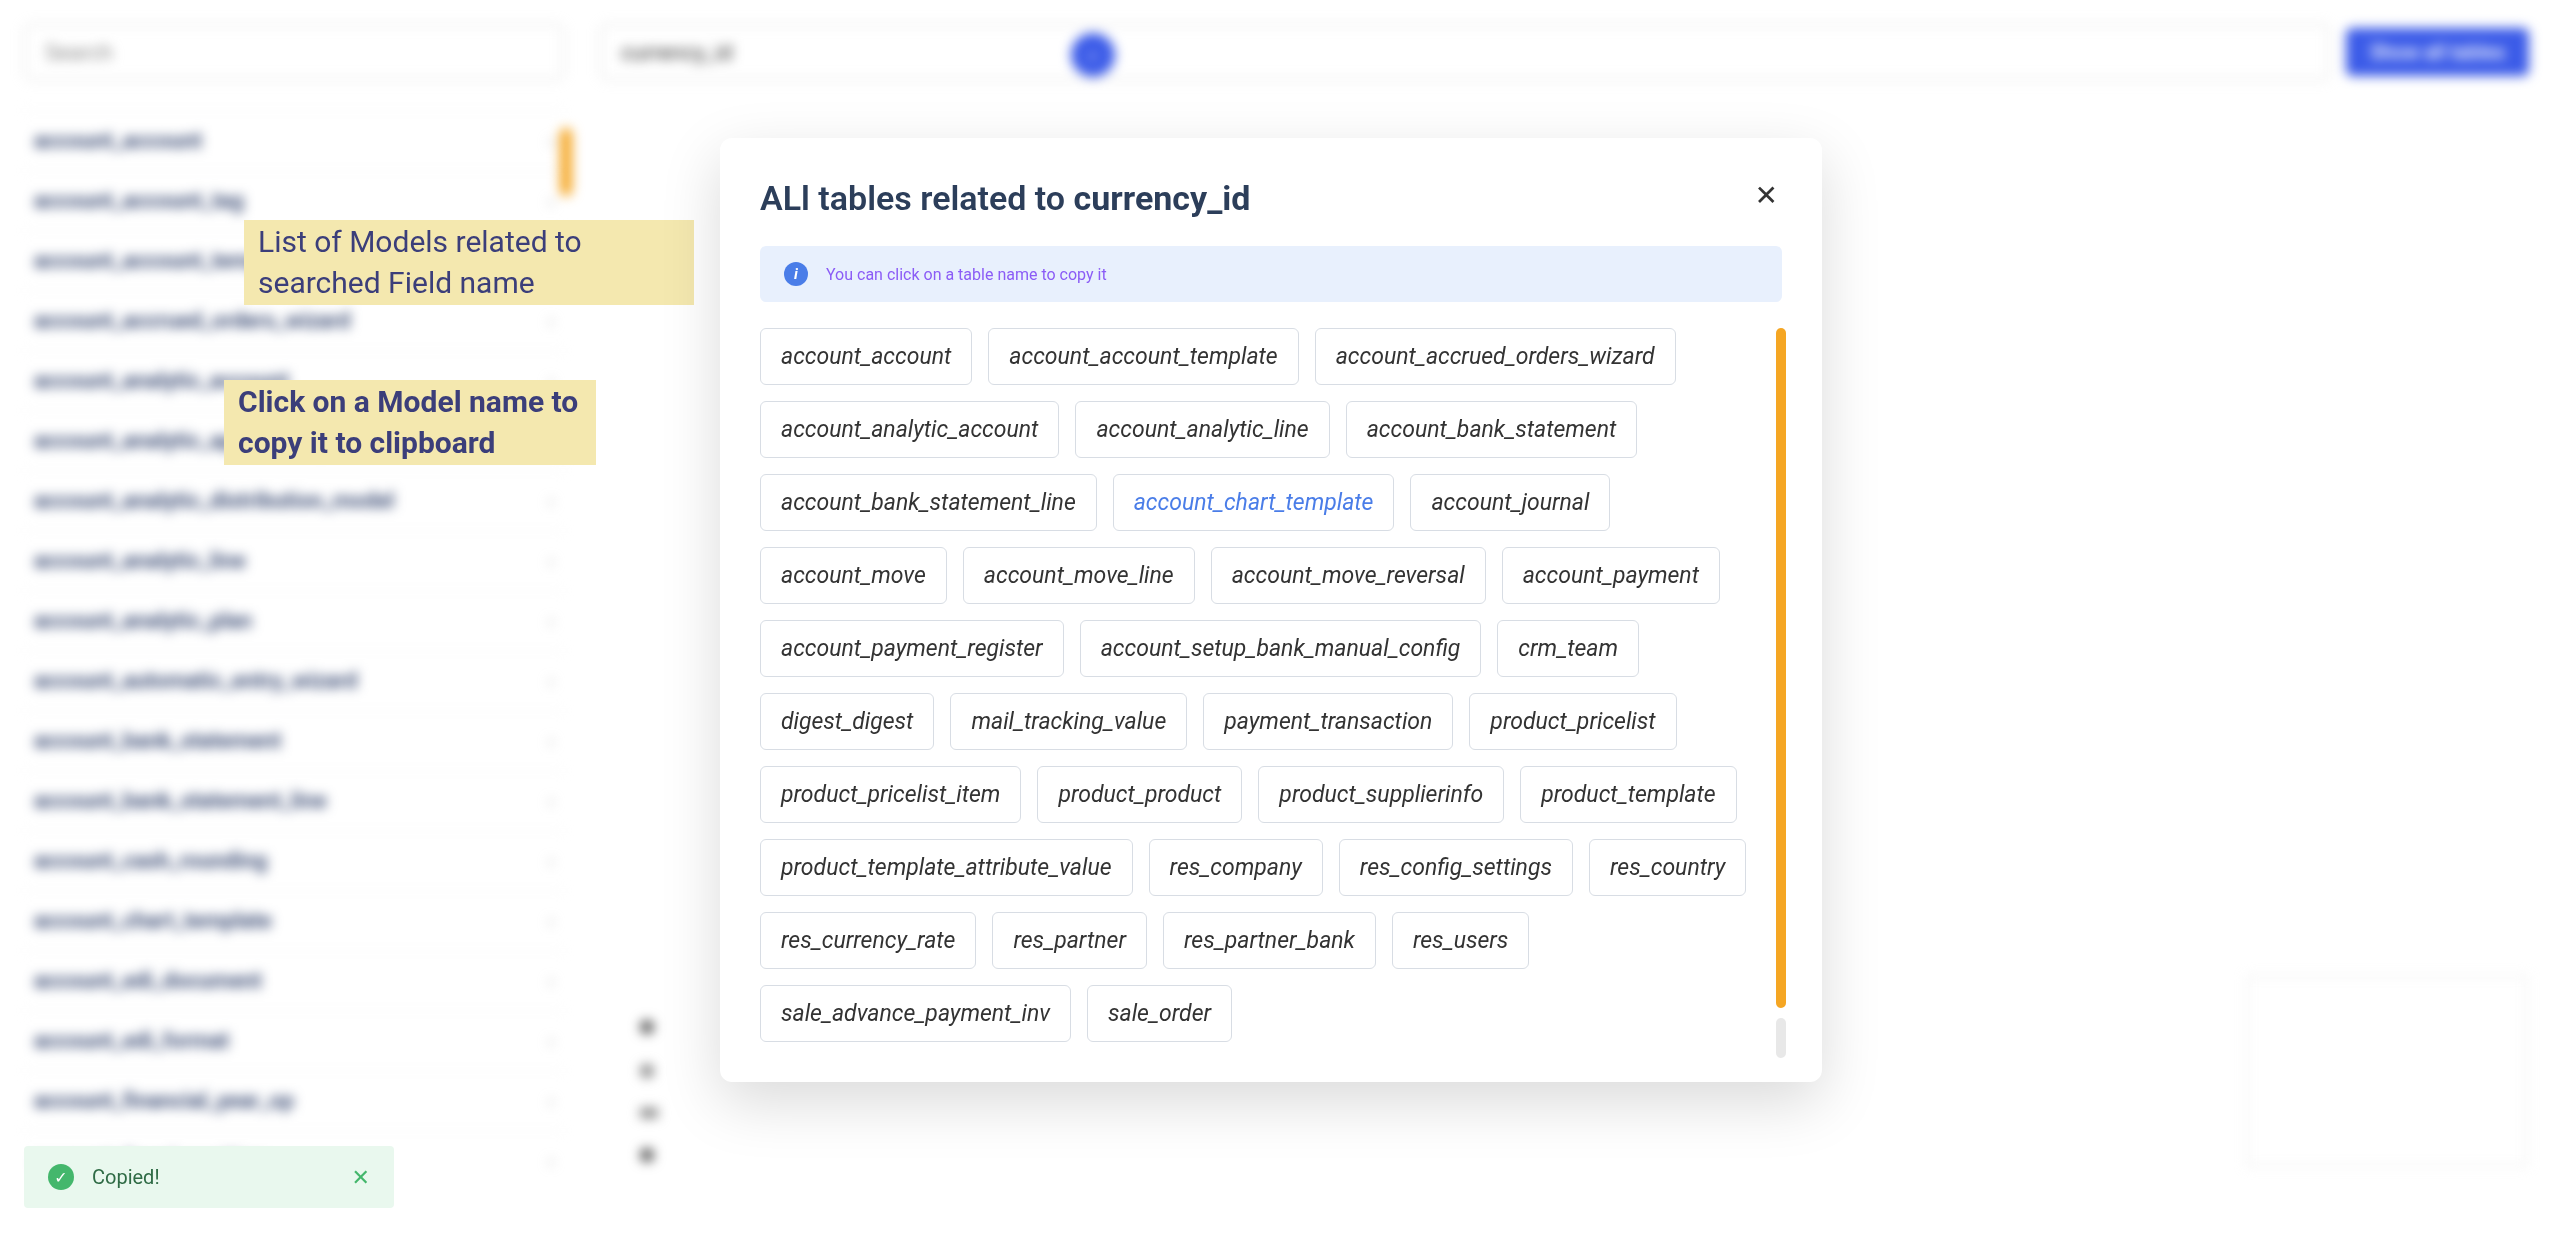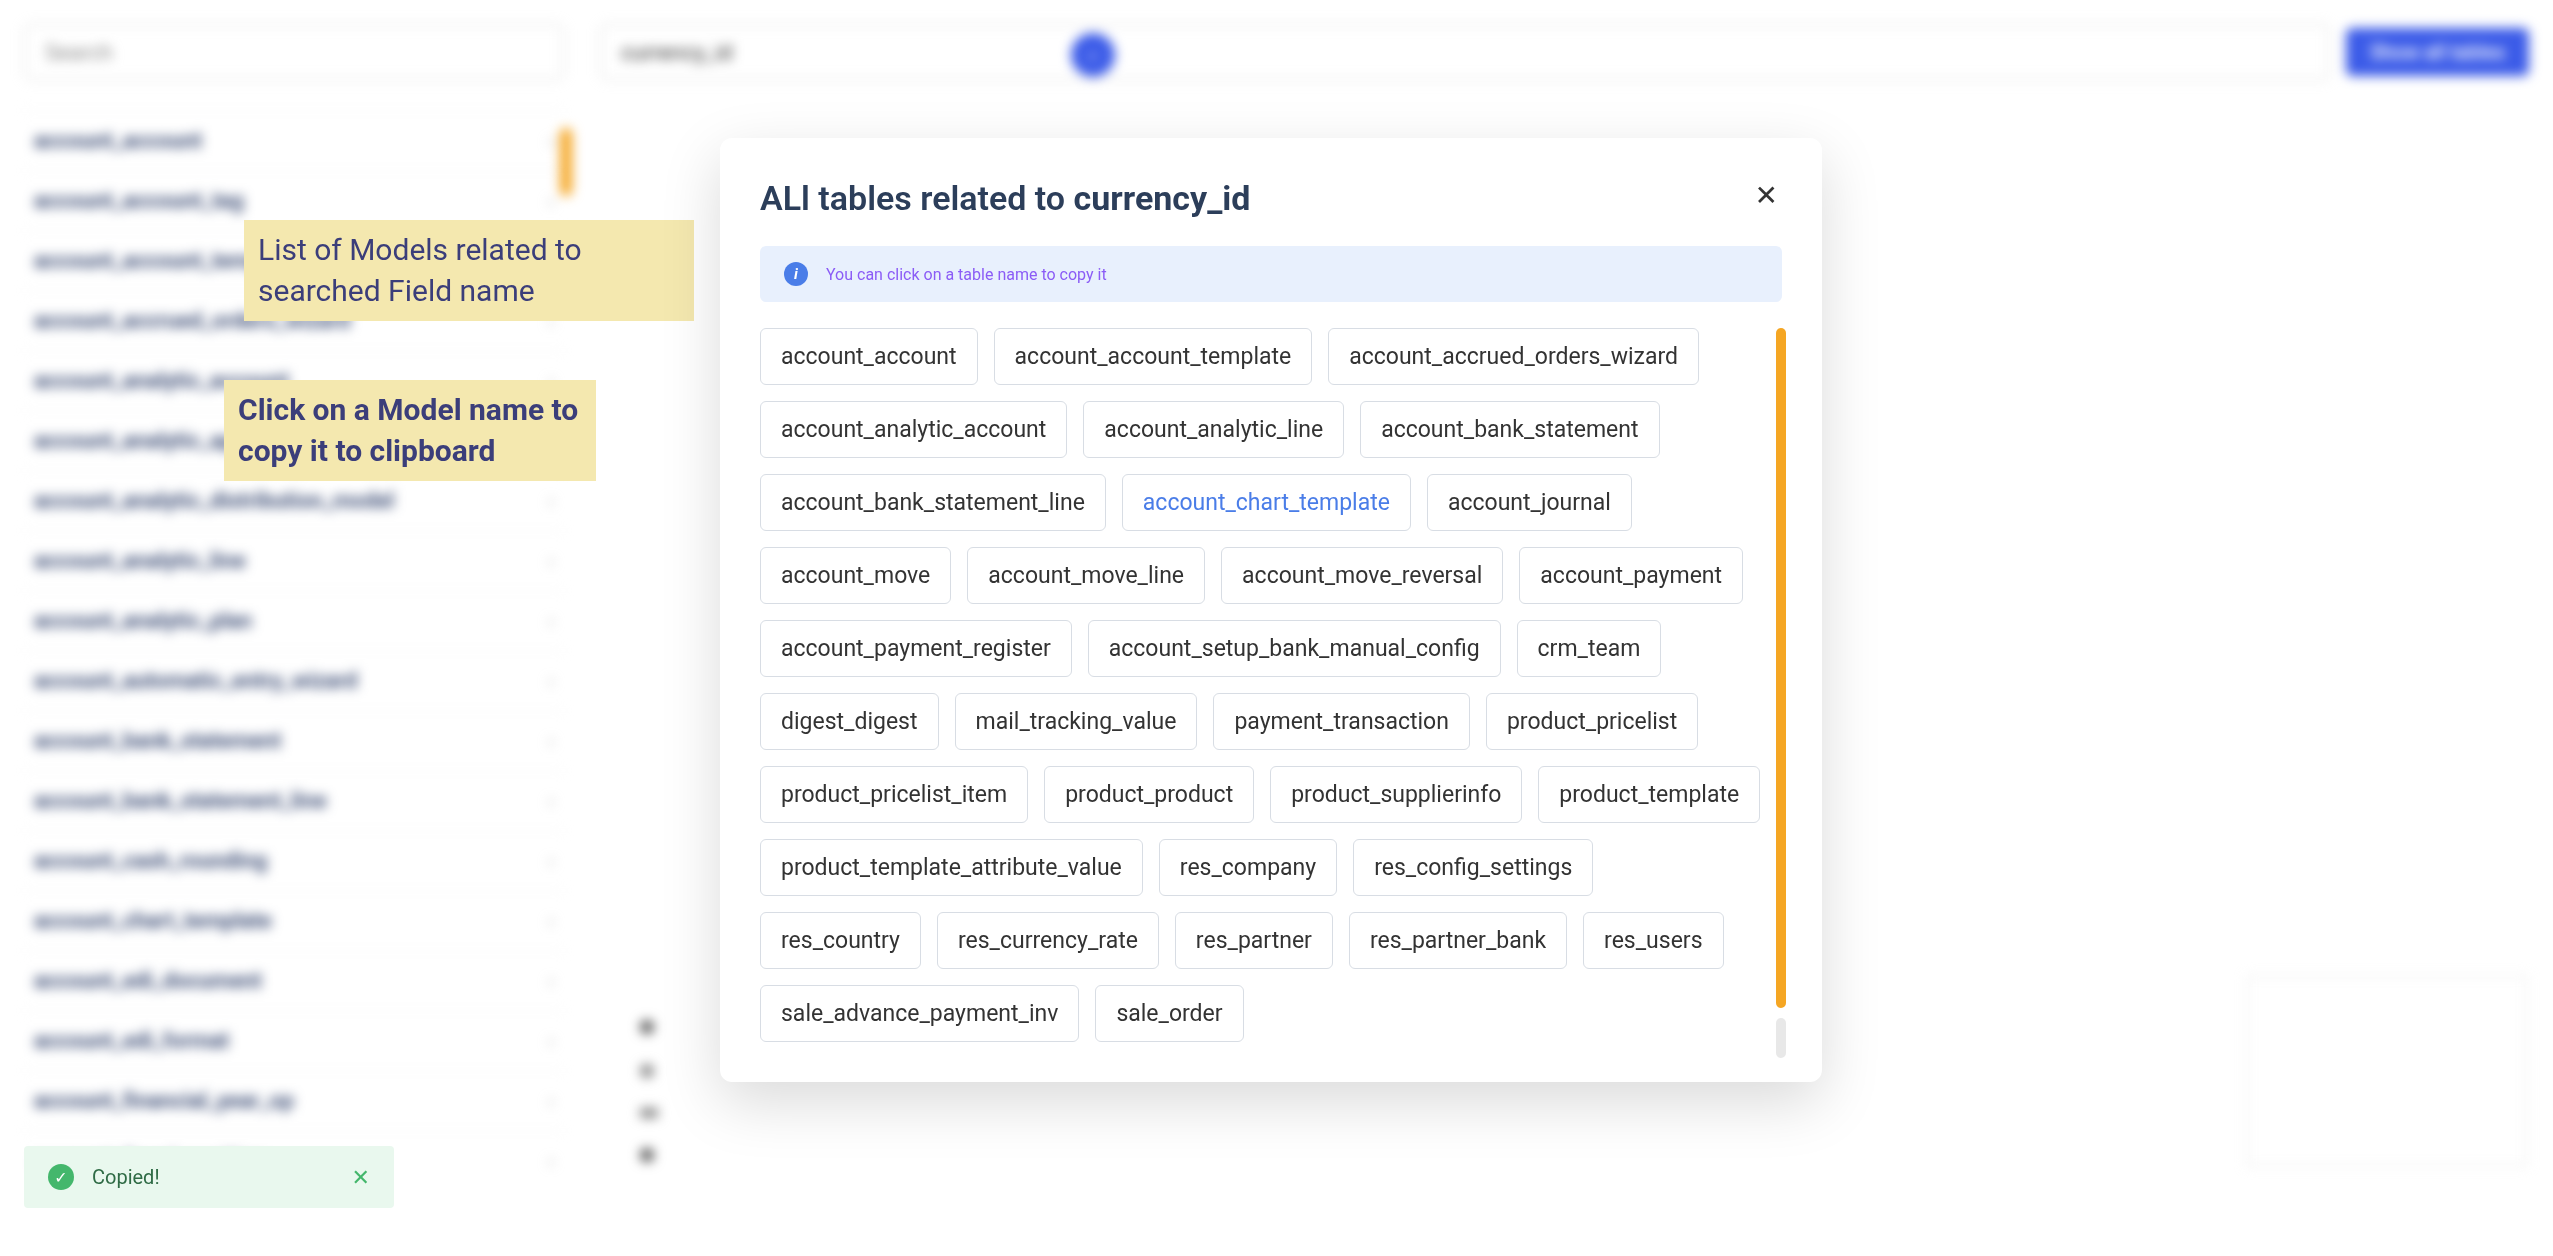--- a/index.html
+++ b/index.html
@@ -156,21 +156,21 @@
       border-radius: 50%;
       display: block;
     }
 
     
     .annotation {
       position: absolute;
       background: #f4e8af;
       color: #3b3e7a;
       font-size: 30px;
-      padding: 10px 14px;
+      padding: 2px 14px;
       line-height: 1.35;
       z-index: 5;
     }
     .annotation-1 {
       top: 220px;
       left: 244px;
       width: 450px;
     }
     .annotation-2 {
       top: 380px;
@@ -250,20 +250,21 @@
       flex-shrink: 0;
     }
 
     .info-text {
       color: #8b5cf6;
       font-size: 16px;
     }
 
     .tables-container {
       position: relative;
+      font-style: italic;
     }
 
     .tables-grid {
       display: flex;
       flex-wrap: wrap;
       gap: 16px;
       padding-right: 20px;
       max-height: 750px;
       overflow: hidden;
     }

